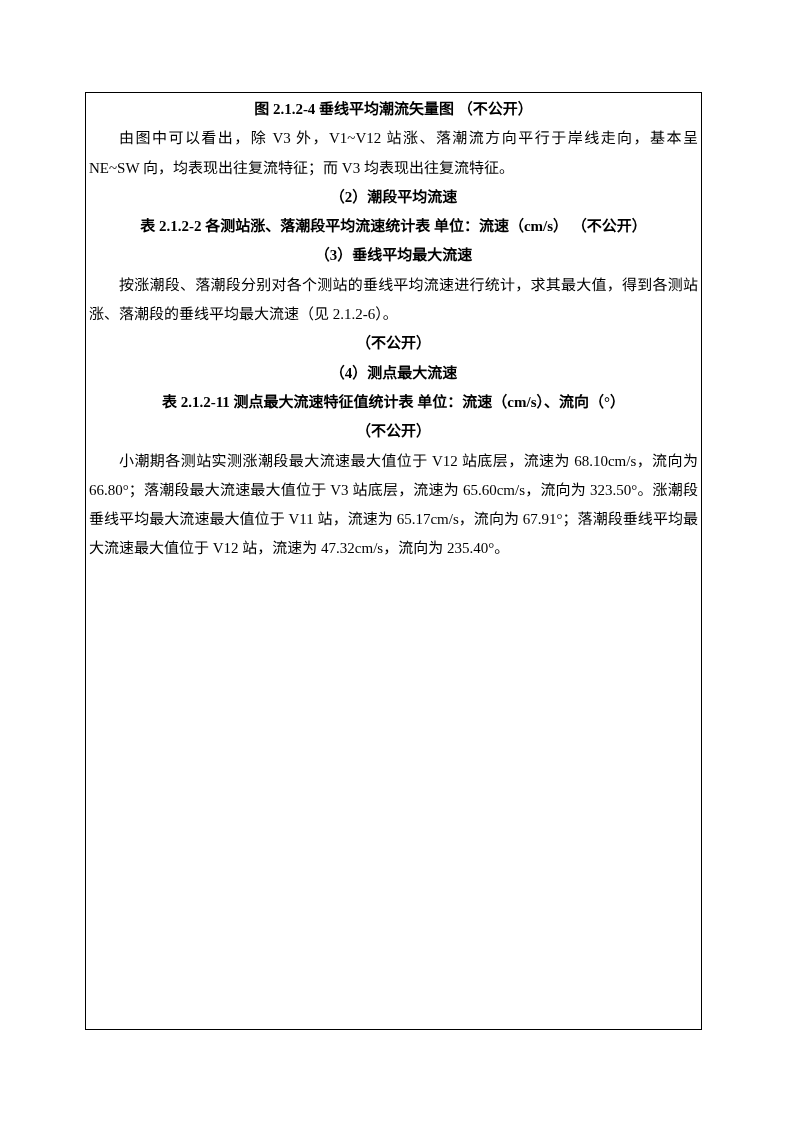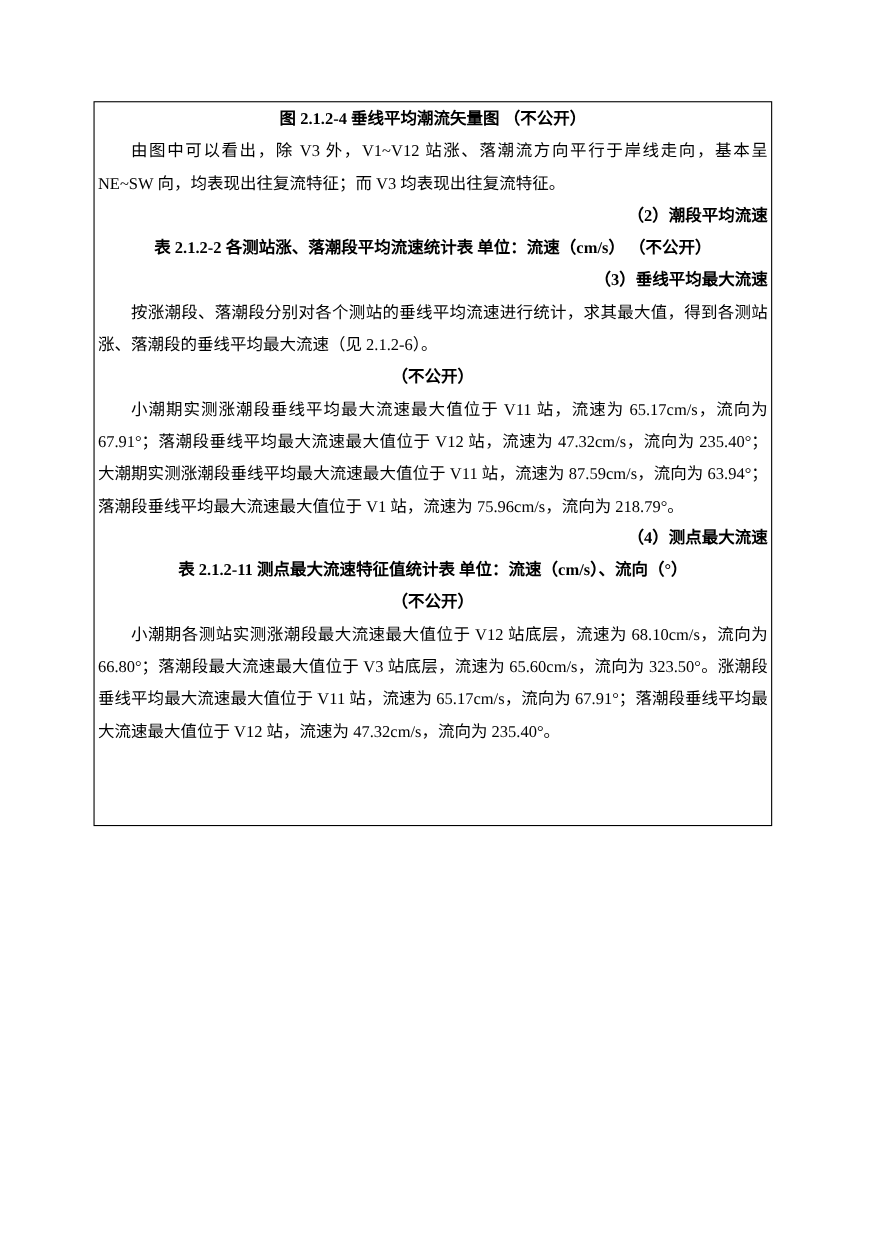--- a/index.html
+++ b/index.html
@@ -13,38 +13,38 @@
     position: relative;
     font-family: "Liberation Serif", "DejaVu Serif", serif;
     color: #000000;
     overflow: hidden;
   }
   .doc-cell {
     position: absolute;
     left: 85px;
     top: 92px;
     width: 617px;
-    height: 659px;
+    height: 938px;
     border: 1px solid #000000;
     box-sizing: border-box;
     padding: 2px 3px 0 3px;
     overflow: hidden;
   }
   .doc-cell p {
     margin: 0;
     font-size: 15px;
     line-height: 29.3px;
   }
   .caption {
     text-align: center;
     font-weight: bold;
   }
   .section-heading {
     font-weight: bold;
-    text-align: right;
+    text-align: center;
   }
   .body-para {
     text-align: justify;
     text-indent: 2em;
   }
 </style>
 </head>
 <body>
 
 <div class="doc-cell">
@@ -59,21 +59,20 @@
   <p class="caption">表 2.1.2-2 各测站涨、落潮段平均流速统计表 单位：流速（cm/s） （不公开）</p>
 
 
   <p class="section-heading">（3）垂线平均最大流速</p>
 
   <p class="body-para">按涨潮段、落潮段分别对各个测站的垂线平均流速进行统计，求其最大值，得到各测站涨、落潮段的垂线平均最大流速（见 2.1.2-6）。</p>
 
 
   <p class="caption">（不公开）</p>
 
-  <p class="body-para">小潮期实测涨潮段垂线平均最大流速最大值位于 V11 站，流速为 65.17cm/s，流向为 67.91°；落潮段垂线平均最大流速最大值位于 V12 站，流速为 47.32cm/s，流向为 235.40°；大潮期实测涨潮段垂线平均最大流速最大值位于 V11 站，流速为 87.59cm/s，流向为 63.94°；落潮段垂线平均最大流速最大值位于 V1 站，流速为 75.96cm/s，流向为 218.79°。</p>
 
   <p class="section-heading">（4）测点最大流速</p>
 
 
   <p class="caption">表 2.1.2-11 测点最大流速特征值统计表 单位：流速（cm/s）、流向（°）</p>
 
   <p class="caption">（不公开）</p>
 
   <p class="body-para">小潮期各测站实测涨潮段最大流速最大值位于 V12 站底层，流速为 68.10cm/s，流向为 66.80°；落潮段最大流速最大值位于 V3 站底层，流速为 65.60cm/s，流向为 323.50°。涨潮段垂线平均最大流速最大值位于 V11 站，流速为 65.17cm/s，流向为 67.91°；落潮段垂线平均最大流速最大值位于 V12 站，流速为 47.32cm/s，流向为 235.40°。</p>
 

